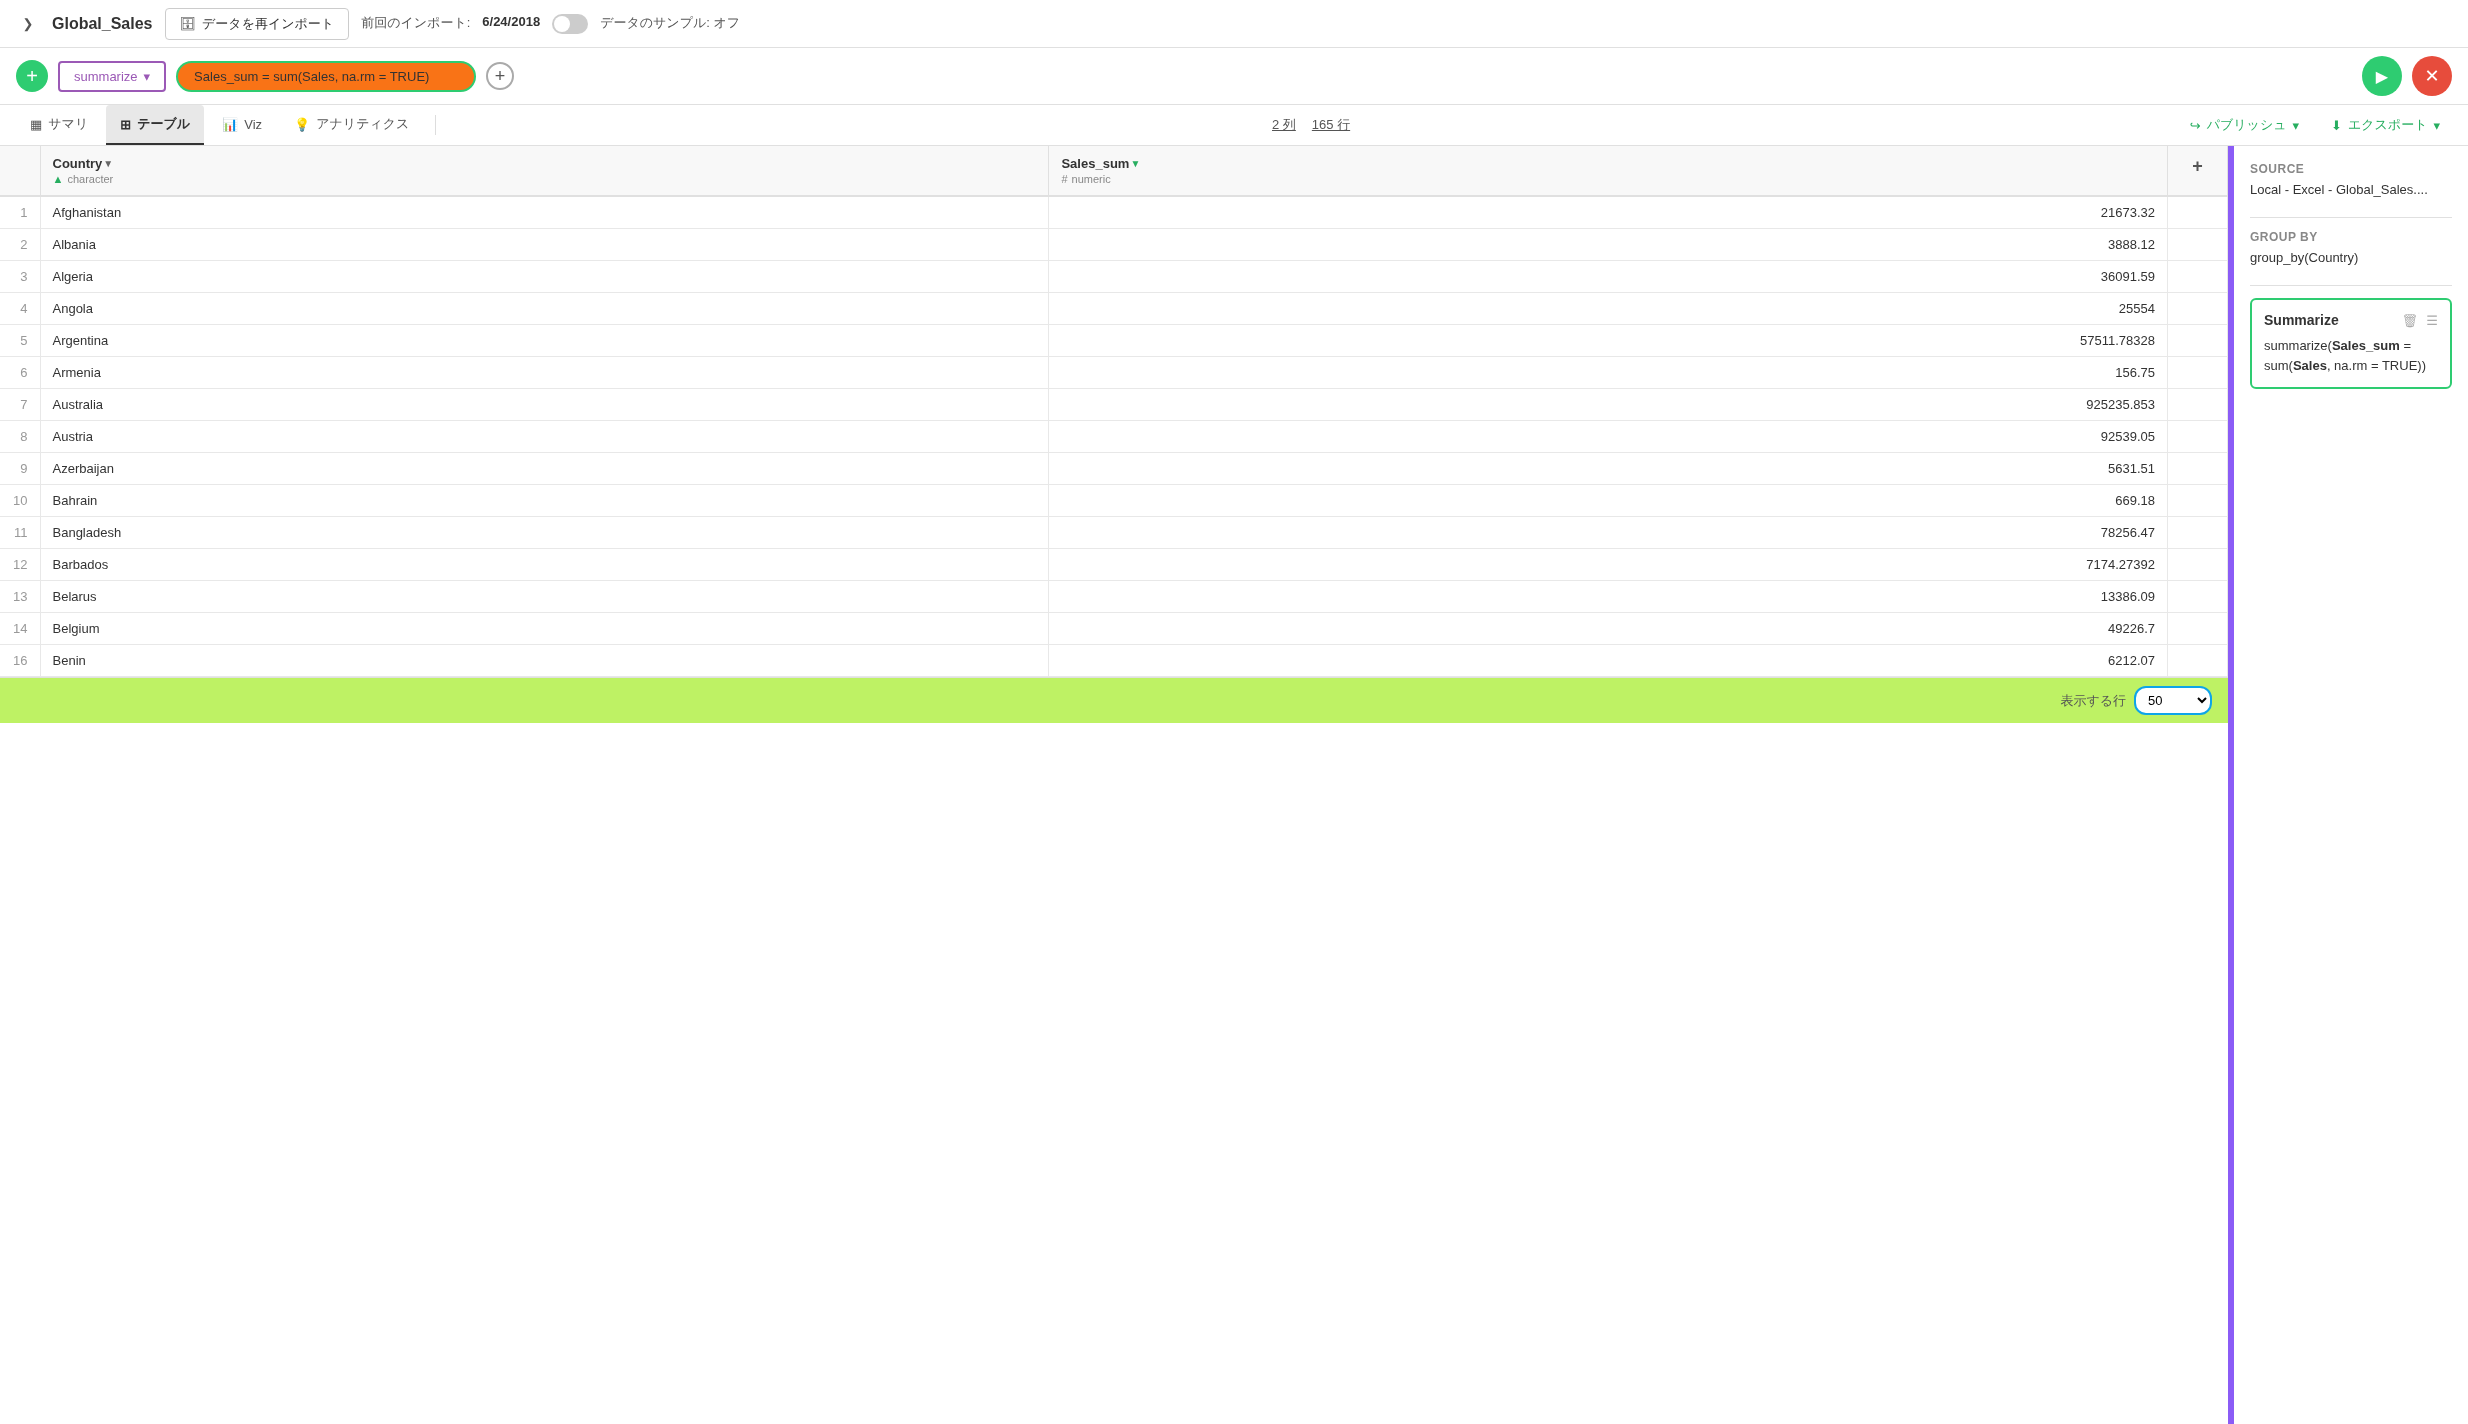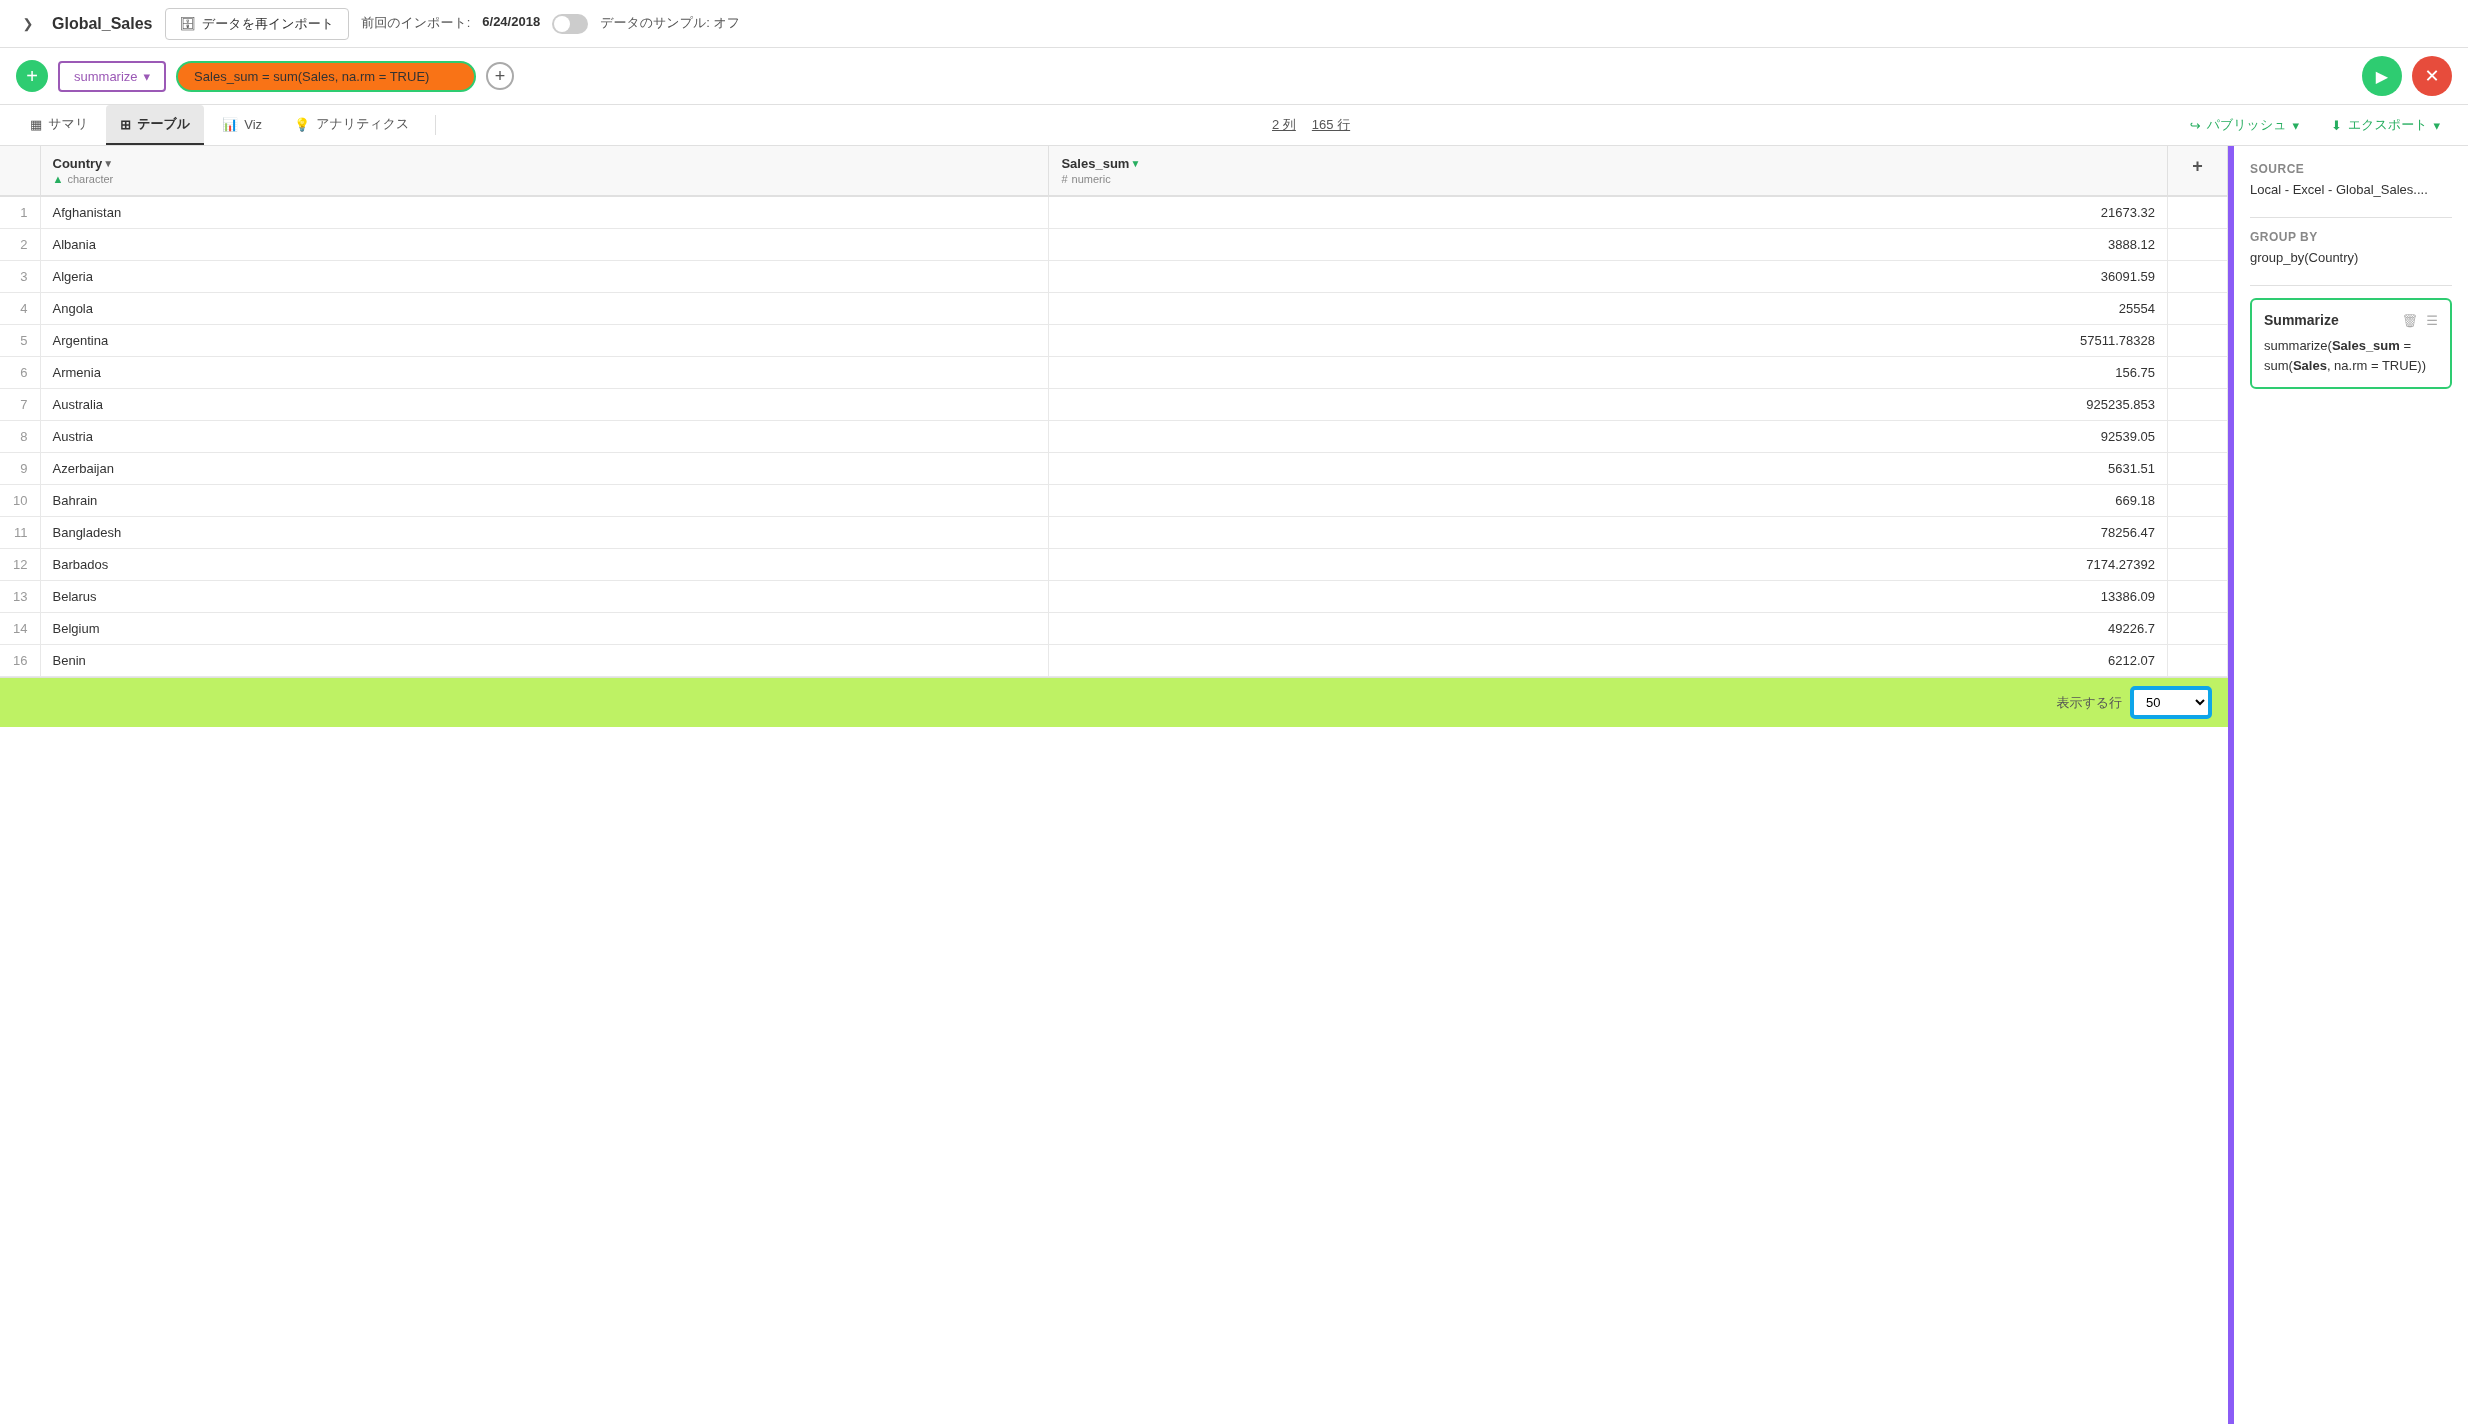--- a/index.html
+++ b/index.html
@@ -49,21 +49,21 @@
     td { padding: 8px 12px; border-bottom: 1px solid #e8e8e8; border-right: 1px solid #e8e8e8; }
     td.num { text-align: right; }
     td.row-num { text-align: right; color: #999; width: 40px; }
     .add-col-th { width: 60px; text-align: center; cursor: pointer; color: #aaa; }
     .add-col-btn { font-size: 18px; color: #555; cursor: pointer; }
     th .chevron { font-size: 10px; color: #666; }
     th .sort-icon { font-size: 10px; color: #27ae60; }
 
     
     .table-footer { position: sticky; bottom: 0; background: #bef264; border-top: 1px solid #e0e0e0; padding: 8px 16px; display: flex; align-items: center; justify-content: flex-end; gap: 8px; font-size: 13px; color: #555; }
-    .rows-select { padding: 4px 24px 4px 8px; border: 4px solid #0ea5e9; border-radius: 5px; background: #fff; appearance: auto; font-size: 13px; }
+    .rows-select { padding: 4px 24px 4px 8px; border: 2px solid #0ea5e9; border-radius: 12px; background: #fff; appearance: auto; font-size: 13px; }
 
     
     .sidebar { width: 240px; background: #fff; border-left: 6px solid #8b5cf6; padding: 16px; overflow-y: auto; flex-shrink: 0; }
     .sidebar-section { margin-bottom: 20px; }
     .sidebar-label { font-size: 12px; color: #888; font-weight: 600; text-transform: uppercase; letter-spacing: 0.5px; margin-bottom: 6px; }
     .sidebar-value { font-size: 13px; color: #333; }
     .sidebar-divider { border: none; border-top: 1px solid #e0e0e0; margin: 12px 0; }
     .summarize-card { border: 2px solid #2ecc71; border-radius: 6px; padding: 12px; margin-top: 8px; position: relative; }
     .summarize-card-header { display: flex; align-items: center; justify-content: space-between; margin-bottom: 8px; }
     .summarize-card-title { font-size: 14px; font-weight: 600; color: #333; }

